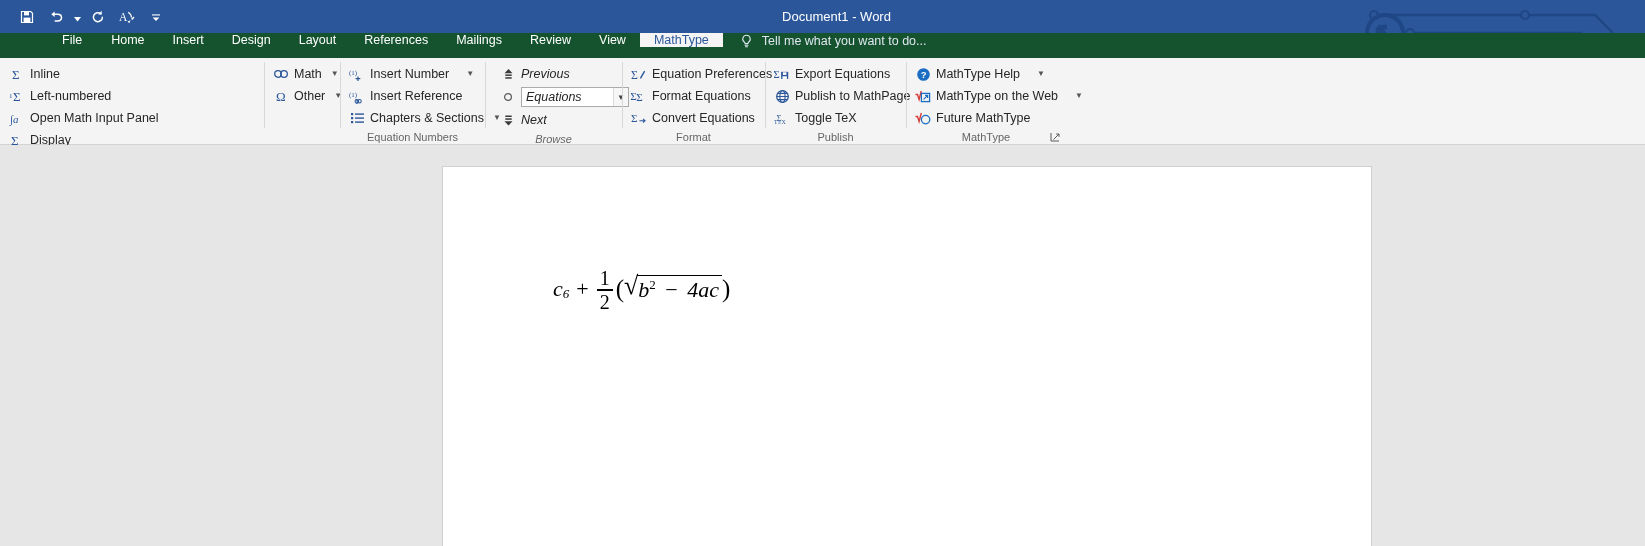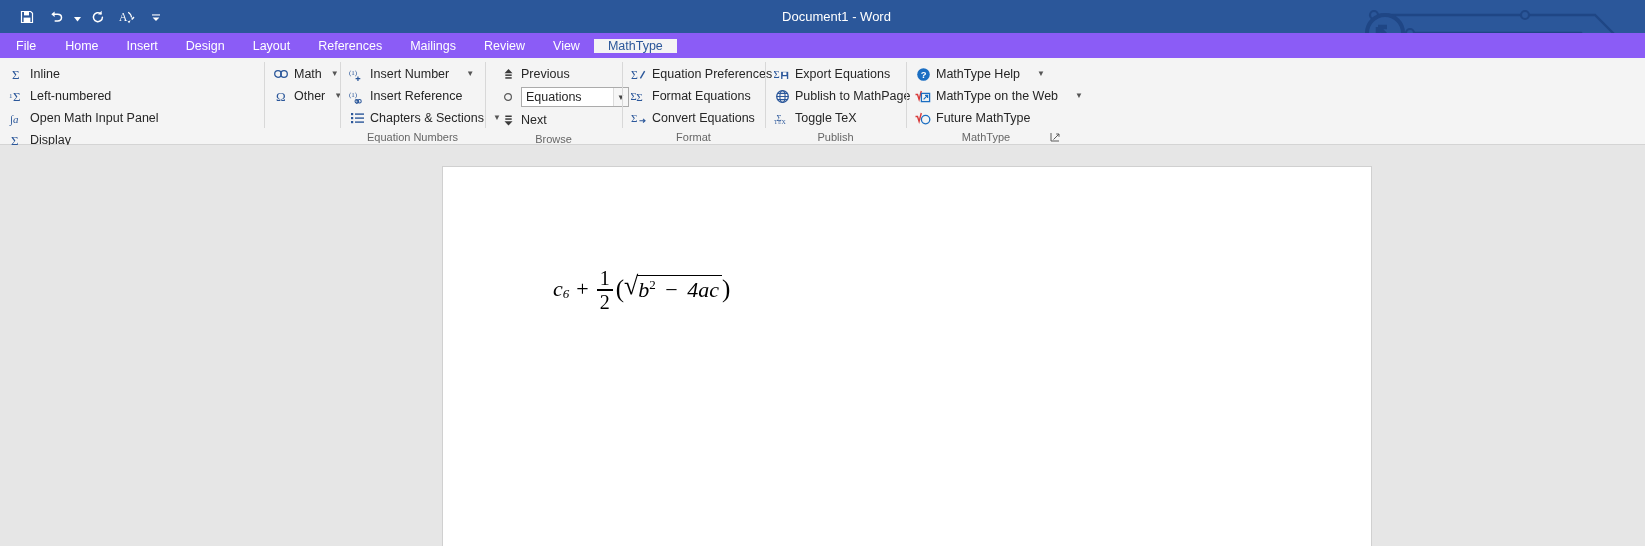--- a/index.html
+++ b/index.html
@@ -53,24 +53,25 @@
     position: absolute;
     right: 0; top: 0;
     width: 300px; height: 58px;
     overflow: hidden;
     pointer-events: none;
   }
 
   
   .tabstrip {
     height: 25px;
-    background: #8b5cf6;
-    display: flex;
-    align-items: center;
-    position: relative;
+    background: #14532d;
+    display: flex;
+    align-items: flex-start;
+    position: relative;
+    padding-left: 46px;
   }
   .tab {
     padding: 0 14px;
     font-size: 12.5px;
     color: #ffffff;
     display: flex;
     align-items: center;
     white-space: nowrap;
   }
   .tab.file { padding: 0 15px 0 16px; }
@@ -329,20 +330,29 @@
   <div class="tab">Home</div>
   <div class="tab">Insert</div>
   <div class="tab">Design</div>
   <div class="tab">Layout</div>
   <div class="tab">References</div>
   <div class="tab">Mailings</div>
   <div class="tab">Review</div>
   <div class="tab">View</div>
   <div class="tab active">MathType</div>
 
+  <div class="tellme">
+    <span class="ico">
+      <svg width="13" height="14" viewBox="0 0 13 14" fill="none">
+        <path d="M6.5 1.3a3.7 3.7 0 00-2.2 6.7c.5.4.8 1 .8 1.6h2.8c0-.6.3-1.2.8-1.6A3.7 3.7 0 006.5 1.3z" stroke="#dfe6f2" stroke-width="1.1" fill="none"></path>
+        <path d="M5.1 11.2h2.8M5.5 12.7h2" stroke="#dfe6f2" stroke-width="1.1" stroke-linecap="round"></path>
+      </svg>
+    </span>
+    <span>Tell me what you want to do...</span>
+  </div>
 </div>
 
 <div class="ribbon">
 
   <div class="group" style="width:264px;">
     <div class="group-body">
       <div class="col" style="width:145px;">
         <div class="item">
           <span class="ico">
             <svg width="15" height="15" viewBox="0 0 15 15">
@@ -458,21 +468,21 @@
             </svg>
           </span>
           <span>Chapters &amp; Sections</span>
           <span class="caret-sm">▼</span>
         </div>
       </div>
     </div>
     <div class="group-label">Equation Numbers</div>
   </div>
 
-  <div class="group" style="width:137px;">
+  <div class="group" style="width:137px;font-style:italic;">
     <div class="group-body">
       <div class="col" style="padding-left:6px;">
         <div class="item">
           <span class="ico">
             <svg width="11" height="13" viewBox="0 0 11 13">
               <path d="M5.5 1l4 4.3h-8z" fill="#3a3a3a"></path>
               <rect x="2.3" y="6.4" width="6.4" height="1.5" fill="#3a3a3a"></rect>
               <rect x="2.3" y="9.2" width="6.4" height="1.5" fill="#3a3a3a"></rect>
             </svg>
           </span>

